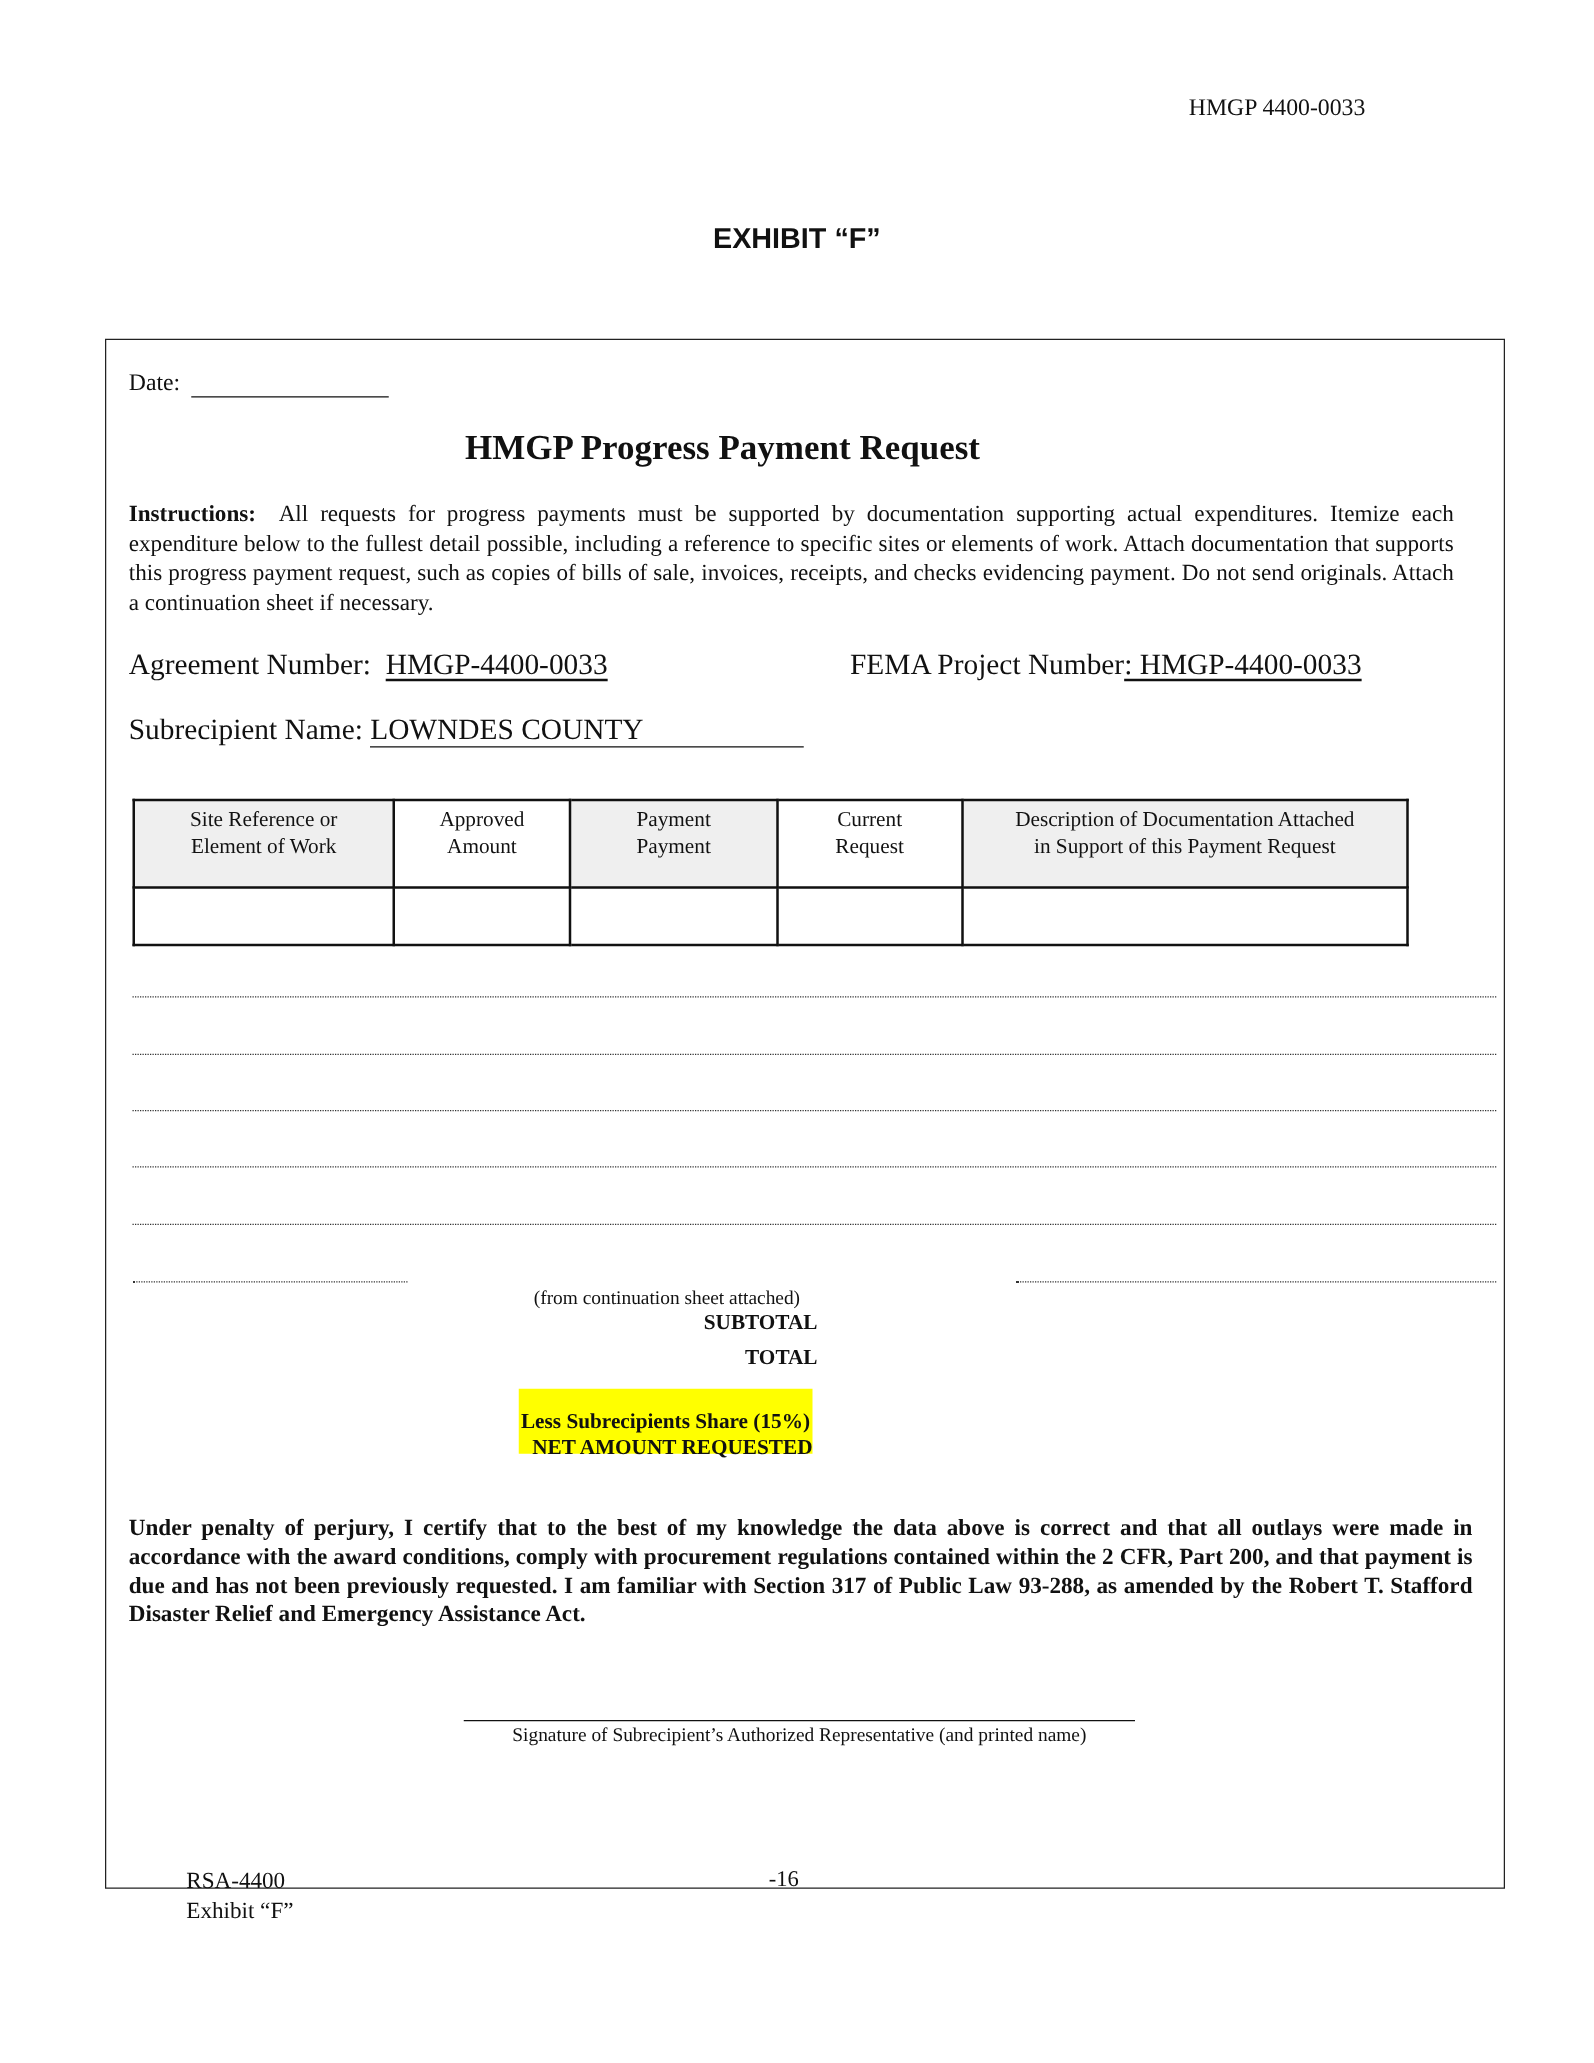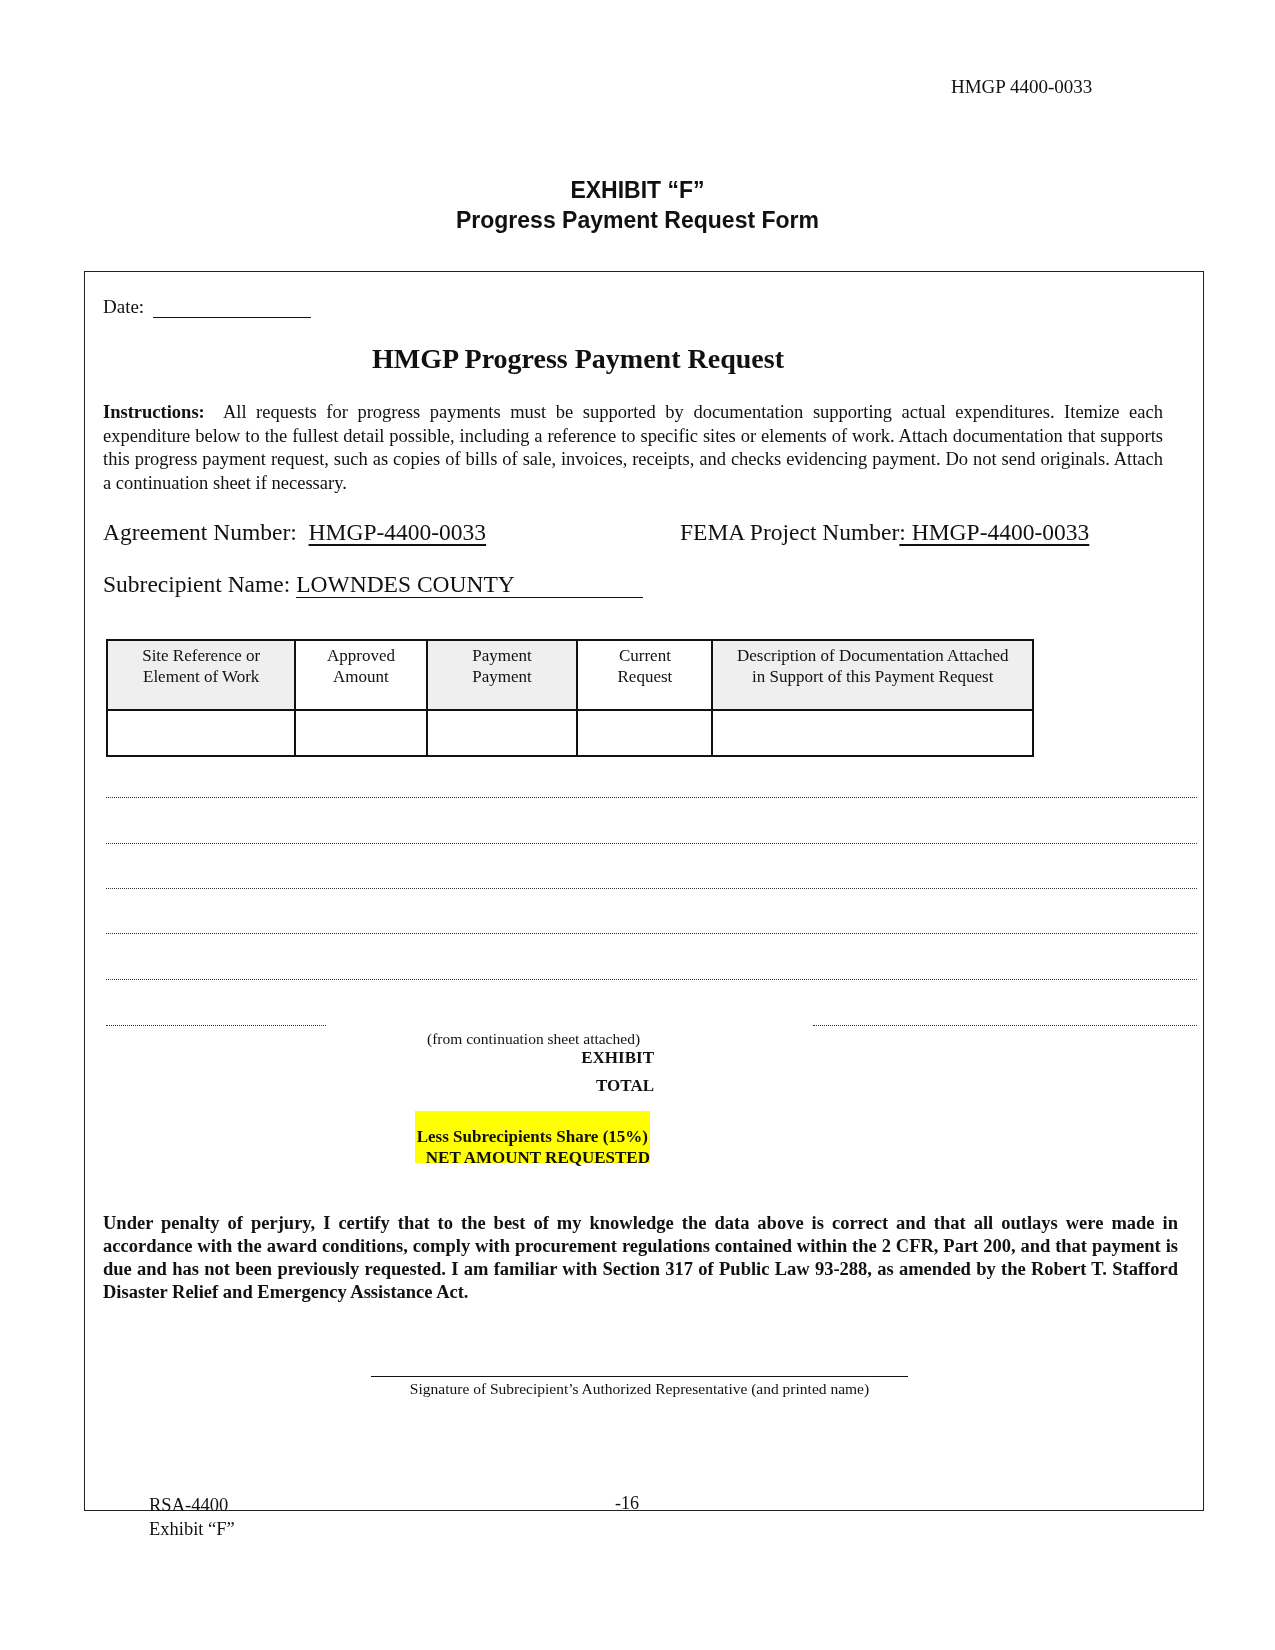--- a/index.html
+++ b/index.html
@@ -23,21 +23,21 @@
     #instructions { left: 103px; top: 401px; width: 1060px; font-size: 18.5px; line-height: 23.5px; text-align: justify; }
     #instructions b { font-weight: bold; }
 
     .field { font-size: 23.5px; }
     .field .val { text-decoration: underline; text-underline-offset: 4px; }
     #agreement { left: 103px; top: 519px; }
     #fema { left: 680px; top: 519px; }
     #subrecipient { left: 103px; top: 571px; }
     #subrecipient .val { display: inline-block; text-decoration: none; border-bottom: 1.5px solid #111; min-width: 347px; line-height: 25px; }
 
-    #exp-table { left: 106px; top: 639px; width: 928px; border-collapse: collapse; font-size: 17px; }
+    #exp-table { left: 106px; top: 639px; width: 1021px; border-collapse: collapse; font-size: 17px; }
     #exp-table th { border: 2px solid #111; background: #efefef; font-weight: normal; text-align: center; vertical-align: top; height: 63px; padding-top: 4px; line-height: 21px; }
     #exp-table th.white { background: #ffffff; }
     #exp-table td { border: 2px solid #111; height: 44px; padding: 0; }
 
     .dotrow { position: absolute; left: 106px; width: 1091px; border-top: 1.5px dotted #333; height: 0; }
 
     .dot-left { left: 106px; width: 220px; }
     .dot-right { left: 813px; width: 384px; }
 
     #cont-sheet { left: 427px; top: 1030px; font-size: 15.5px; }
@@ -55,21 +55,20 @@
     #footer-left { left: 149px; top: 1493px; font-size: 18.5px; line-height: 24px; }
     #footer-page { left: 615px; top: 1493px; font-size: 18px; text-align: center; }
   </style>
 </head>
 <body>
 
 <div id="doc-id" class="abs">HMGP 4400-0033</div>
 
 <div id="exhibit-title" class="abs sans">
   <div>EXHIBIT “F”</div>
-  <div>Progress Payment Request Form</div>
 </div>
 
 <div id="form-box" class="abs"></div>
 
 <div id="date-row" class="abs">
   <span>Date:</span>
   <span class="line"></span>
 </div>
 
 <div id="form-title" class="abs">HMGP Progress Payment Request</div>
@@ -123,21 +122,21 @@
 
 <div class="dotrow" style="top:797px"></div>
 <div class="dotrow" style="top:843px"></div>
 <div class="dotrow" style="top:888px"></div>
 <div class="dotrow" style="top:933px"></div>
 <div class="dotrow" style="top:979px"></div>
 <div class="dotrow dot-left" style="top:1025px"></div>
 <div class="dotrow dot-right" style="top:1025px"></div>
 
 <div id="cont-sheet" class="abs">(from continuation sheet attached)</div>
-<div id="subtotal" class="abs tot">EXHIBIT</div>
+<div id="subtotal" class="abs tot">SUBTOTAL</div>
 <div id="total" class="abs tot">TOTAL</div>
 <div id="less-share" class="abs tot">Less Subrecipients Share (15%)</div>
 <div id="net" class="abs tot">NET AMOUNT REQUESTED</div>
 
 <div id="certification" class="abs">Under penalty of perjury, I certify that to the best of my knowledge the data above is correct and that all outlays were made in accordance with the award conditions, comply with procurement regulations contained within the 2 CFR, Part 200, and that payment is due and has not been previously requested.  I am familiar with Section 317 of Public Law 93-288, as amended by the Robert T. Stafford Disaster Relief and Emergency Assistance Act.</div>
 
 <div id="sig-line" class="abs"></div>
 <div id="sig-label" class="abs">Signature of Subrecipient’s Authorized Representative (and printed name)</div>
 
 <div id="footer-left" class="abs">

